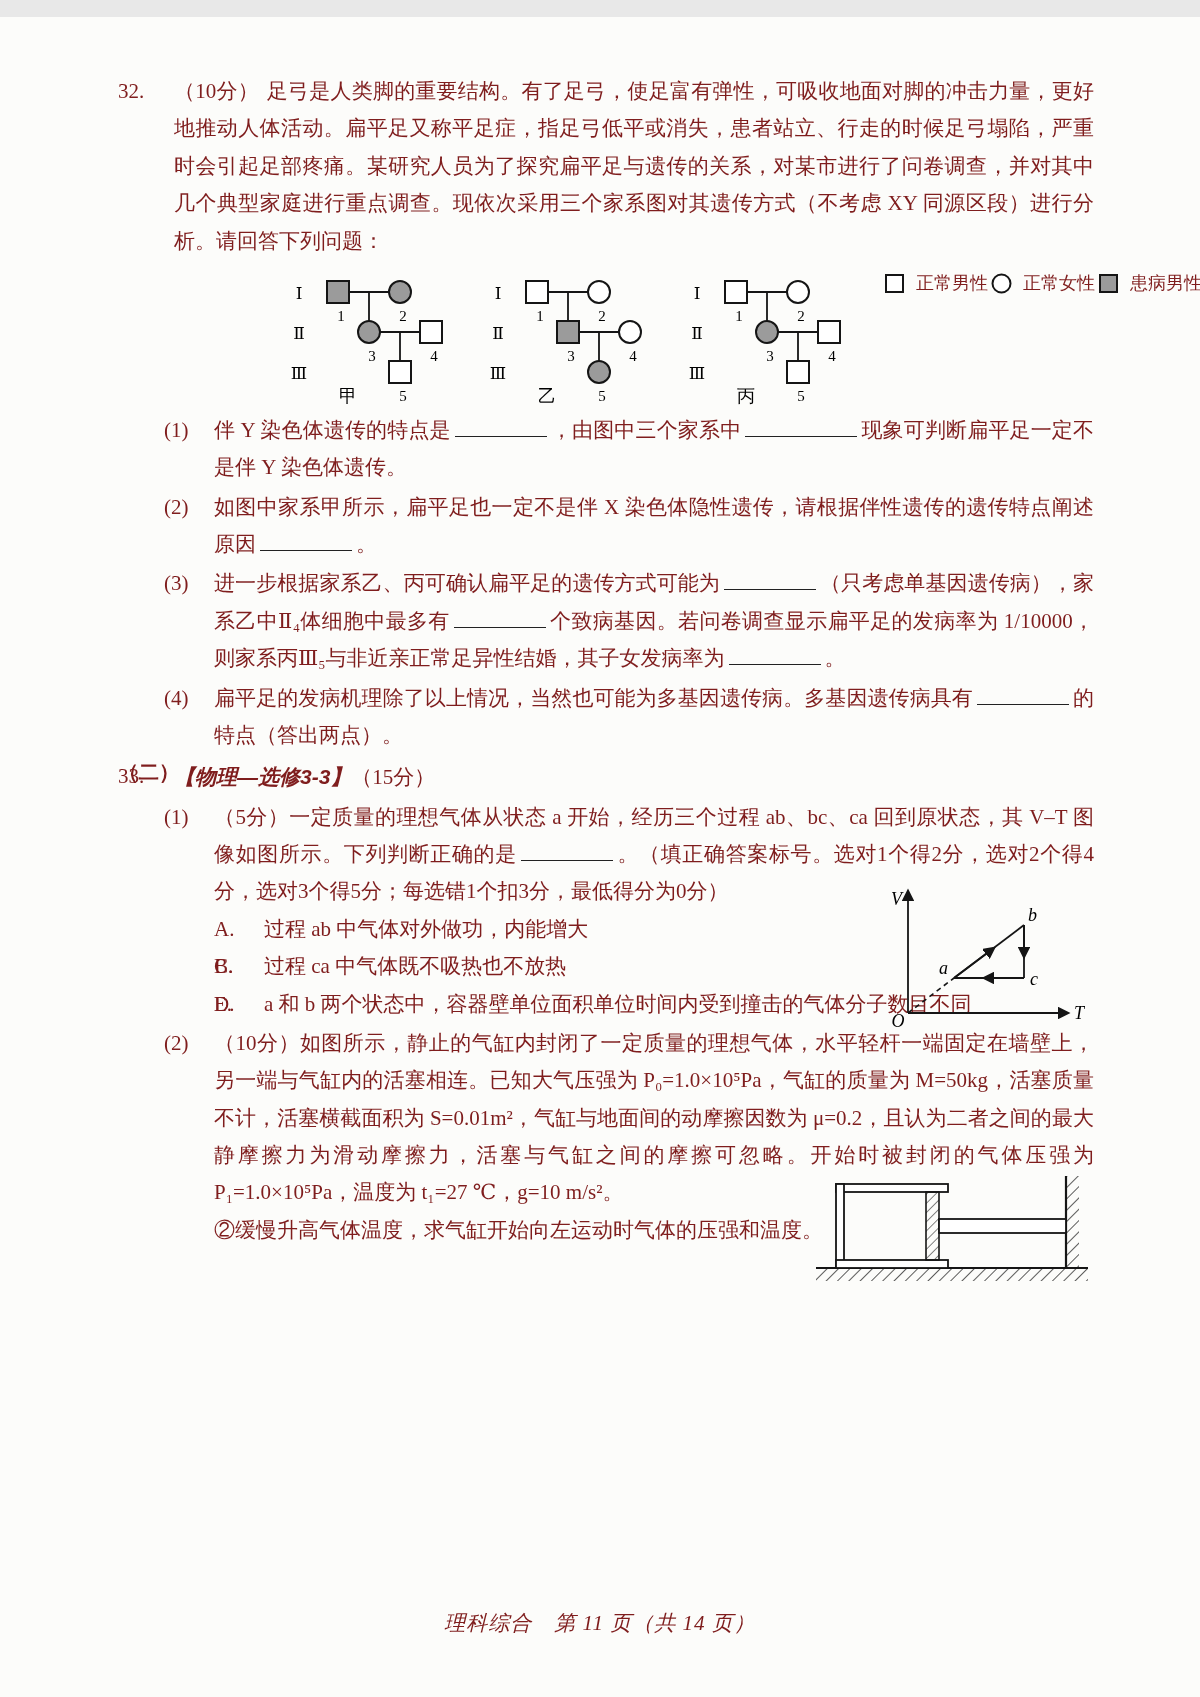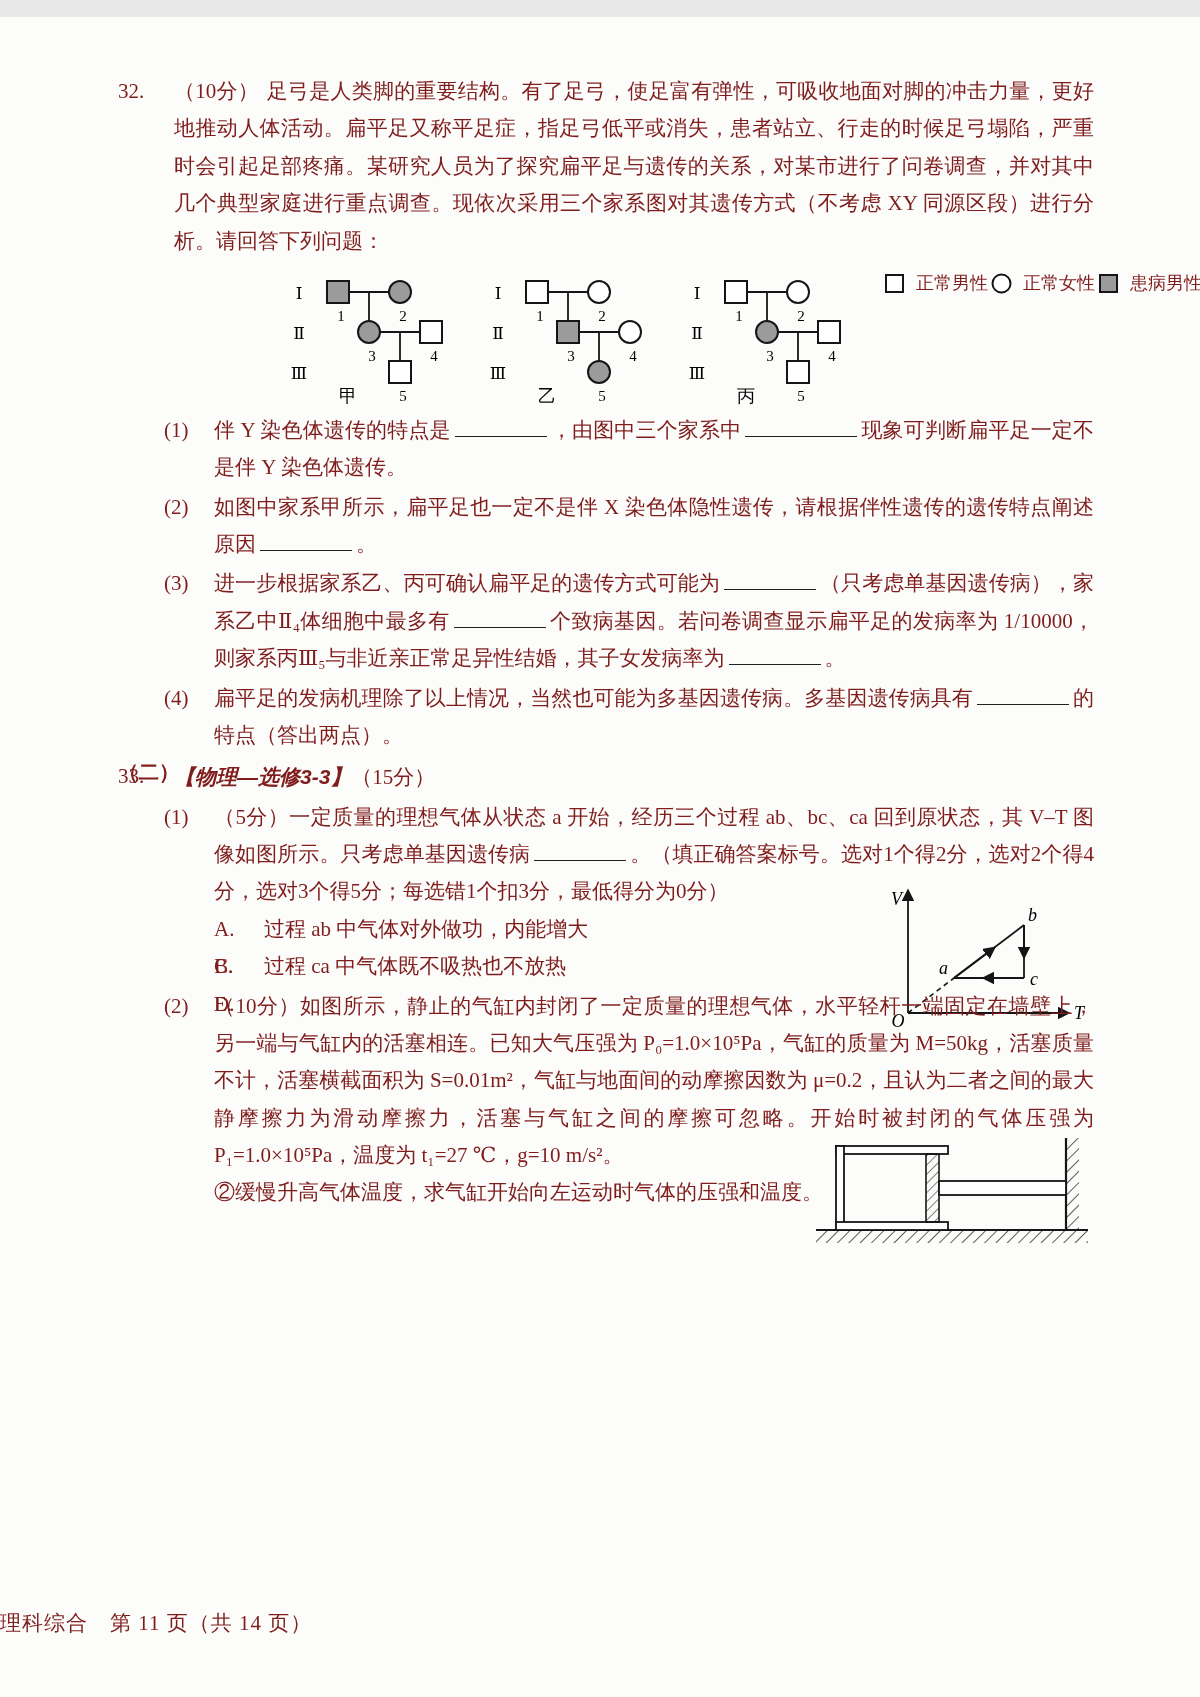--- a/index.html
+++ b/index.html
@@ -21,21 +21,21 @@
   .secnum{position:absolute;left:0;top:0;}
   .q33head{position:relative;padding-left:56px;margin-top:4px;}
   .q33title{font-weight:700;font-family:"Liberation Sans","DejaVu Sans",sans-serif;font-style:italic;}
   .opts{position:relative;}
   .opt{position:relative;padding-left:50px;}
   .optlab{position:absolute;left:0;top:0;}
   .vtgraph{position:absolute;right:6px;top:-36px;}
   .itemwrap{position:relative;}
   .item-narrow{padding-right:332px;}
   .cyl{position:absolute;right:2px;top:-44px;}
-  .footer{position:absolute;left:0;right:0;top:1588px;text-align:left;letter-spacing:1px;}
+  .footer{position:absolute;left:0;right:0;top:1588px;text-align:center;letter-spacing:1px;font-style:italic;}
   svg text{font-family:"Liberation Serif","DejaVu Serif",serif;}
   .it{font-style:italic;font-size:18px;}
 </style>
 </head>
 <body>
 
 <div class="page">
 
   <div class="q">
     <span class="qnum">32.</span>
@@ -152,27 +152,27 @@
     <span class="secnum">（二）</span>
   </div>
 
   <div class="q33head">
     <span class="qnum">33.</span>
     <span class="q33title">【物理—选修3-3】</span><span>（15分）</span>
   </div>
 
   <div class="sub">
     <span class="subnum">(1)</span>
-    <span>（5分）一定质量的理想气体从状态 a 开始，经历三个过程 ab、bc、ca 回到原状态，其 V–T 图像如图所示。只考虑单基因遗传病</span><span class="blank"></span><span>。（填正确答案标号。选对1个得2分，选对2个得4分，选对3个得5分；每选错1个扣3分，最低得分为0分）</span>
+    <span>（5分）一定质量的理想气体从状态 a 开始，经历三个过程 ab、bc、ca 回到原状态，其 V–T 图像如图所示。下列判断正确的是</span><span class="blank"></span><span>。（填正确答案标号。选对1个得2分，选对2个得4分，选对3个得5分；每选错1个扣3分，最低得分为0分）</span>
     <div class="opts">
       <div class="opt"><span class="optlab">A.</span><span>过程 ab 中气体对外做功，内能增大</span></div>
       <div class="opt"><span class="optlab">B.</span></div>
       <div class="opt"><span class="optlab">C.</span><span>过程 ca 中气体既不吸热也不放热</span></div>
       <div class="opt"><span class="optlab">D.</span></div>
-      <div class="opt"><span class="optlab">E.</span></div>
+      <div class="opt"><span class="optlab">E.</span><span>a 和 b 两个状态中，容器壁单位面积单位时间内受到撞击的气体分子数目不同</span></div>
 
       <svg class="vtgraph" width="210" height="158">
         <defs>
           <marker id="ar1" viewBox="0 0 10 10" refX="8" refY="5" markerWidth="7" markerHeight="7" orient="auto-start-reverse">
             <path d="M0,0L10,5L0,10z" fill="#151515"></path>
           </marker>
         </defs>
         <line x1="30" y1="138" x2="30" y2="16" stroke="#151515" stroke-width="1.8" marker-end="url(#ar1)"></line>
         <line x1="30" y1="138" x2="190" y2="138" stroke="#151515" stroke-width="1.8" marker-end="url(#ar1)"></line>
         <line x1="30" y1="138" x2="76" y2="103" stroke="#151515" stroke-width="1.6" stroke-dasharray="5 4"></line>

